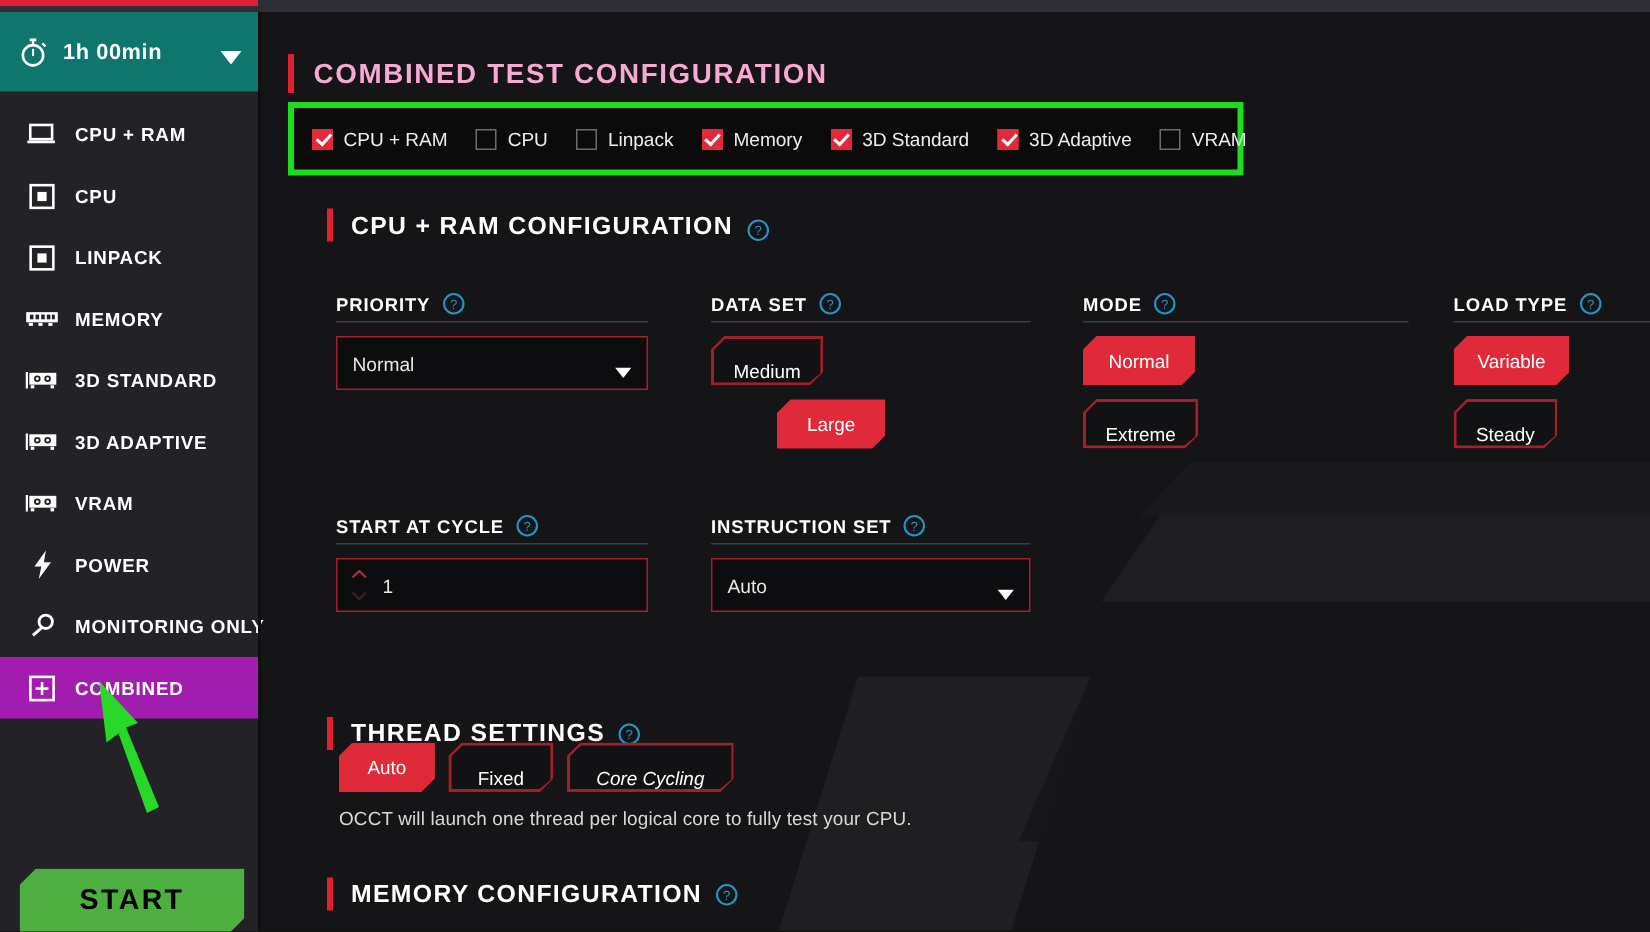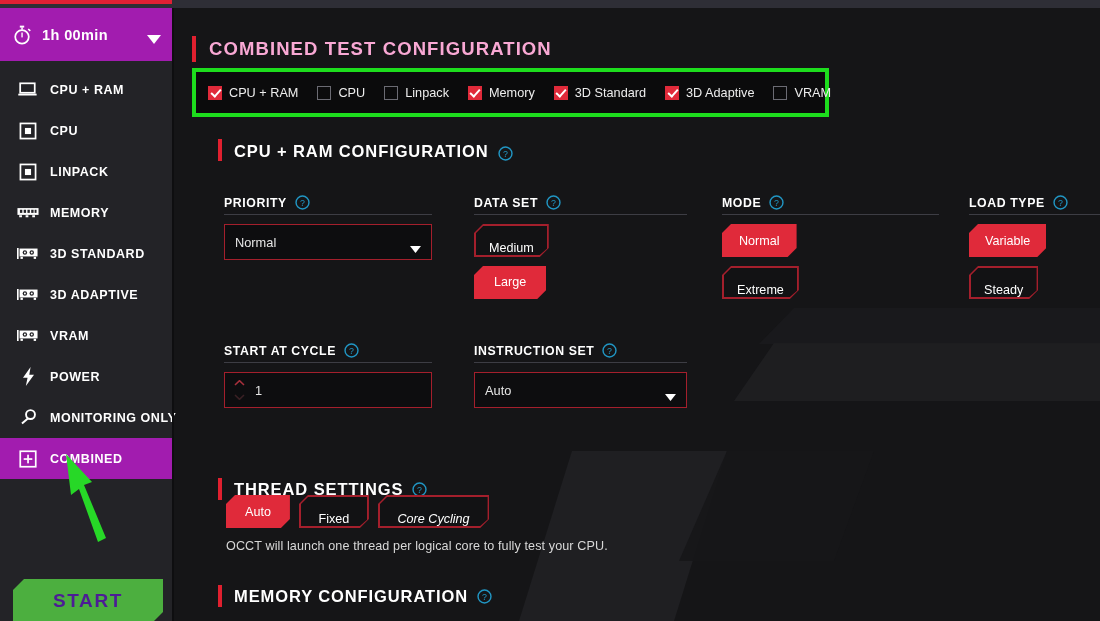--- a/index.html
+++ b/index.html
@@ -25,21 +25,21 @@
   #sidebar{
     position:absolute; left:0; top:8px; width:172px; height:613px;
     background:#232327; z-index:4;
   }
   #sidebar-edge{
     position:absolute; left:172px; top:8px; width:2px; height:613px;
     background:#0e0e10; z-index:4;
   }
   .timer-row{
     height:53px; display:flex; align-items:center; padding:0 11px;
-    background:#a21caf; cursor:pointer; position:relative;
+    background:#0f766e; cursor:pointer; position:relative;
   }
   .timer-icon{ width:22px; height:22px; flex:0 0 22px; margin-right:9px; }
   .timer-label{
     font-size:14.5px; font-weight:bold; letter-spacing:.4px; color:#fff;
     flex:1;
   }
   .timer-caret{ width:14px; height:9px; flex:0 0 14px; }
 
   .nav{ padding-top:8px; }
   .nav-item{
@@ -54,21 +54,21 @@
     white-space:nowrap;
   }
 
   #start-btn{
     position:absolute; left:13px; top:571px; width:150px; height:44px;
     background:#4caf3f; cursor:pointer;
     clip-path:polygon(11px 0,100% 0,100% 33px,139px 100%,0 100%,0 11px);
     display:flex; align-items:center; justify-content:center;
   }
   #start-btn span{
-    font-size:19px; font-weight:bold; letter-spacing:1.6px; color:#4c1d95;
+    font-size:19px; font-weight:bold; letter-spacing:1.6px; color:#000000;
   }
 
   
   #anno-arrow{
     position:absolute; left:62px; top:452px; width:70px; height:92px;
     z-index:9; pointer-events:none;
   }
 
   
   #main{
@@ -420,21 +420,21 @@
     </div>
     <div class="field-rule"></div>
     <div style="margin-top:9px;">
       <div class="pbtn-off-wrap">
         <div class="pbtn-off-inner">
             <span>Medium</span>
           </div>
       </div>
     </div>
     <div style="margin-top:9px;">
-      <div class="pbtn sel-on" style="display:inline-flex; padding:0 20px;">
+      <div class="pbtn sel-on" style="display:inline-flex; padding:0 20px;margin-left:44px;">
         <span>Large</span>
       </div>
     </div>
   </div>
 
   <div class="field" style="left:548px; top:187px; width:217px;">
     <div class="field-head">
       <span class="field-lbl">MODE</span>
       <span class="qm">
         <svg viewBox="0 0 16 16" width="15" height="15">

